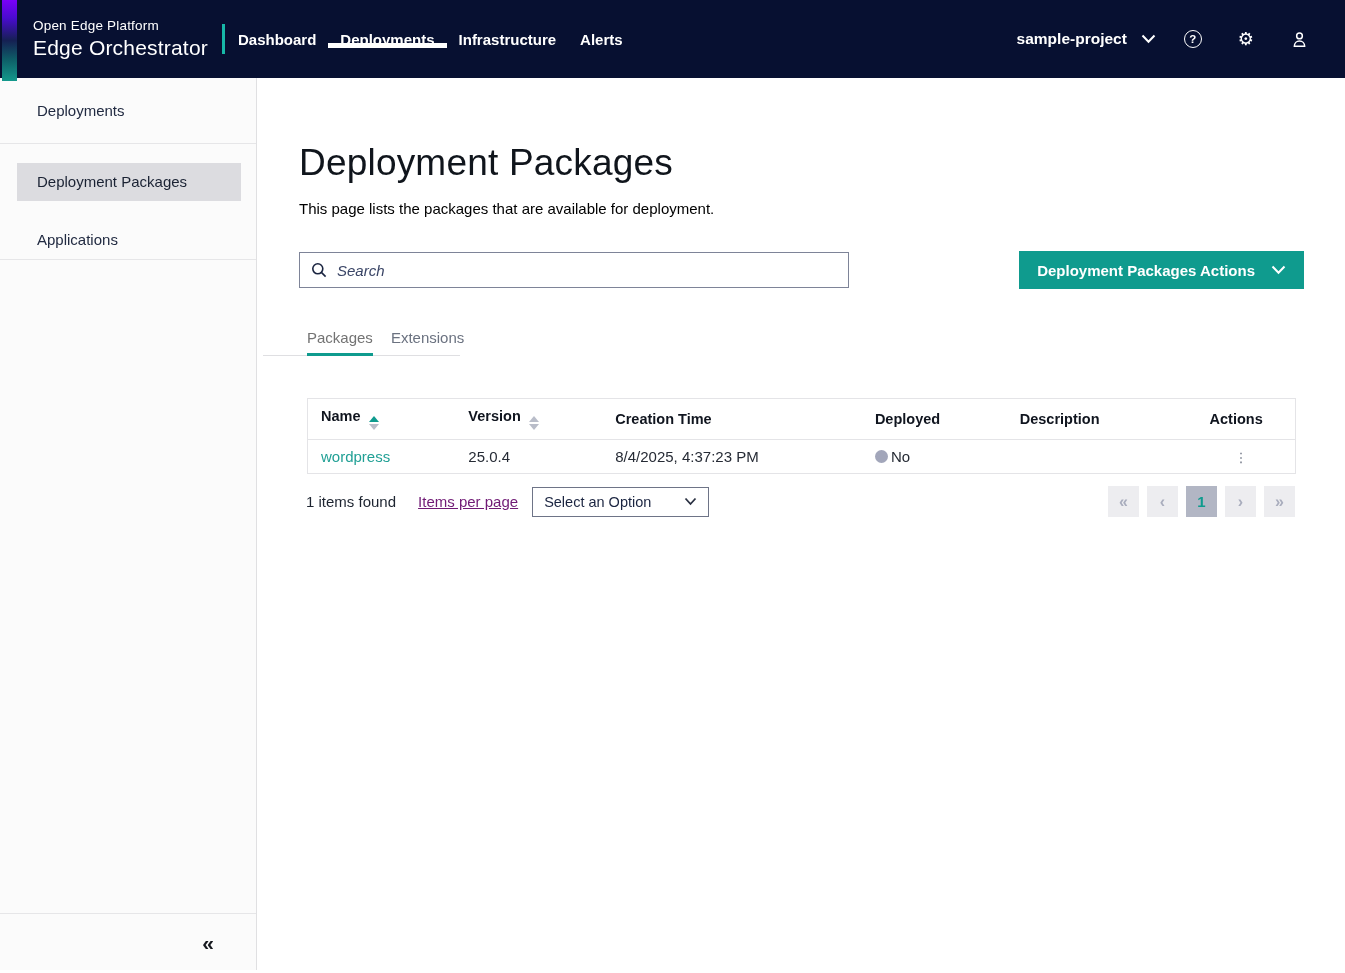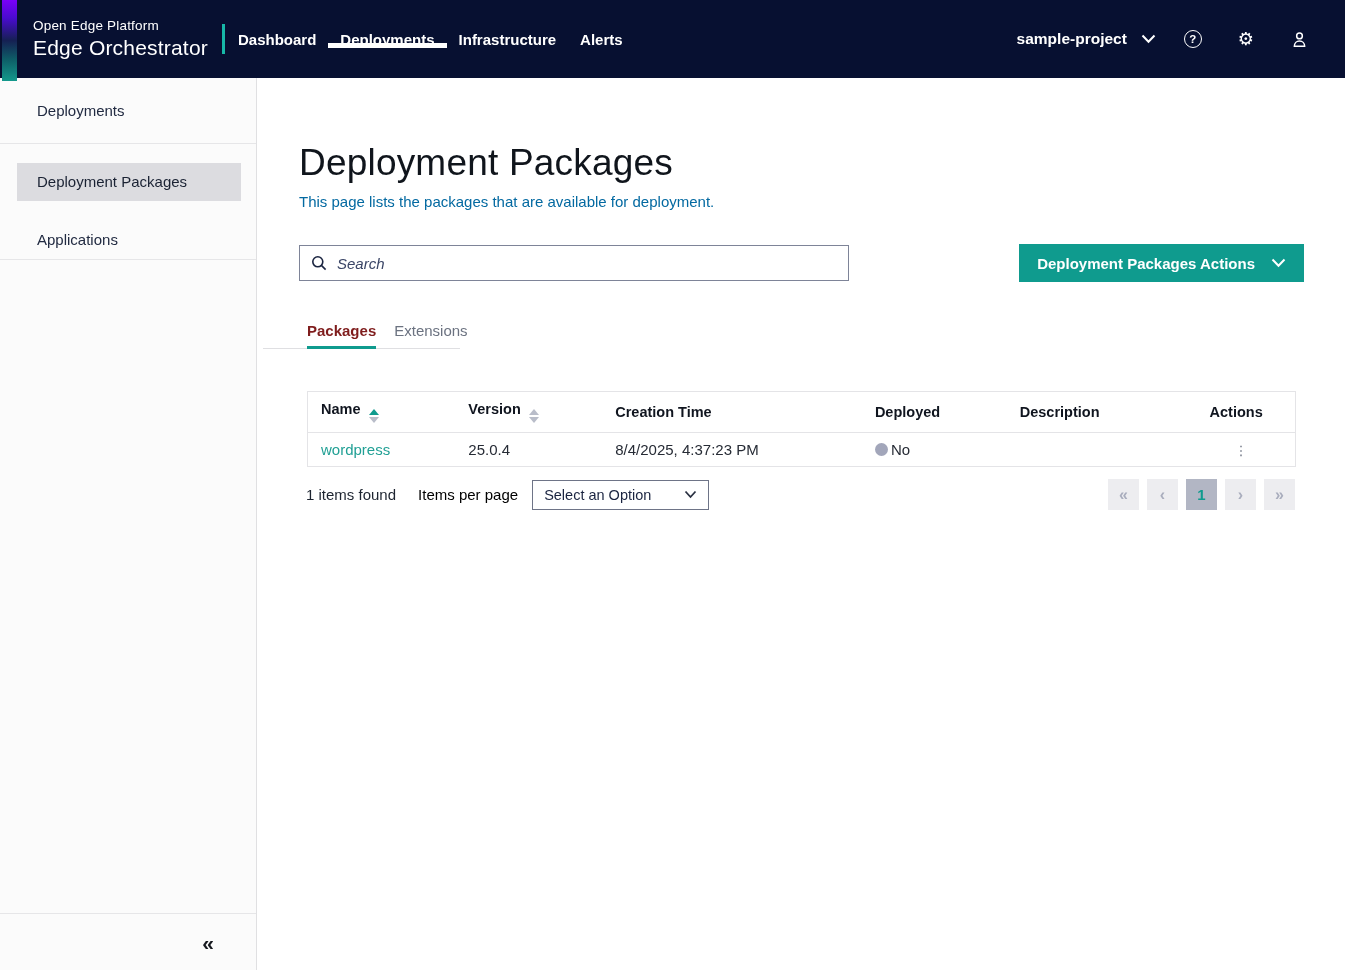--- a/index.html
+++ b/index.html
@@ -36,36 +36,36 @@
   .side-selected .side-label { color:#1a2233; font-weight:500; }
   .side-app { padding:30px 0 10px 37px; border-bottom:1px solid #e6e6e8; }
   .side-spacer { flex:1; }
   .side-footer { border-top:1px solid #e6e6e8; height:57px; display:flex; align-items:center;
     justify-content:flex-end; padding-right:42px; }
   .collapse-glyph { font-size:21px; font-weight:700; color:#16191f; cursor:pointer; line-height:1; }
 
   
   .main { flex:1; background:#fff; padding-left:42px; }
   .page-title { margin-top:64px; font-size:37px; font-weight:300; color:#10151c; letter-spacing:.2px; }
-  .page-subtitle { margin-top:9px; font-size:15px; color:#0369a1; }
+  .page-subtitle { margin-top:16px; font-size:15px; color:#000000; }
 
   .toolbar { margin-top:34px; display:flex; align-items:center; justify-content:space-between; padding-right:41px; }
   .search-box { width:550px; height:36px; border:1px solid #7e8498; display:flex; align-items:center;
     padding:0 11px; background:#fff; }
   .search-box input { border:none; outline:none; flex:1; margin-left:10px; font-size:15px;
     font-family:"Liberation Sans", sans-serif; color:#2a3352; background:transparent; }
   .search-box input::placeholder { font-style:italic; color:#3a4566; opacity:1; }
   .actions-btn { height:38px; padding:16px 18px; background:#0f9b8e; color:#fff; border:none; cursor:pointer;
     font-size:15px; font-weight:700; display:flex; align-items:center; gap:16px;
     font-family:"Liberation Sans", sans-serif; }
 
   .tabs { margin-top:40px; margin-left:-36px; width:197px; border-bottom:1px solid #dfdfe2;
     display:flex; padding-left:44px; gap:18px; }
   .tab { position:relative; padding-bottom:9px; font-size:15px; color:#6b7280; cursor:pointer; }
-  .tab.active { color:#7f1d1d; font-weight:700; }
+  .tab.active { color:#737373; font-weight:400; }
   .tab.active::after { content:""; position:absolute; left:0; right:0; bottom:-1px; height:3px; background:#0f9b8e; }
 
   
   .table-wrap { margin-top:42px; margin-left:8px; width:989px; }
   table { width:100%; border-collapse:collapse; border:1px solid #e4e4e7; }
   th { text-align:left; font-size:14.5px; font-weight:700; color:#10151f;
     padding:9px 0 9px 13px; border-bottom:1px solid #e4e4e7; white-space:nowrap; }
   td { font-size:15px; color:#262b35; padding:8px 0 8px 13px; border-bottom:1px solid #e4e4e7; }
   .col-name{width:148px} .col-version{width:147px} .col-ctime{width:260px}
   .col-deployed{width:145px} .col-desc{width:190px} .col-actions{width:99px}
@@ -76,21 +76,21 @@
   .tri-down { width:0; height:0; border-left:5px solid transparent; border-right:5px solid transparent;
     border-top:6px solid #b9bdc9; }
   .link { color:#21a095; cursor:pointer; text-decoration:none; }
   .status { display:flex; align-items:center; gap:3px; }
   .status-dot { width:13px; height:13px; border-radius:50%; background:#a2a6ba; display:inline-block; }
   .kebab { color:#6a7080; font-size:13px; letter-spacing:0; cursor:pointer; padding-left:25px; display:inline-block; }
 
   
   .list-footer { margin-top:12px; margin-left:7px; width:989px; display:flex; align-items:center; }
   .items-found { font-size:15px; color:#1d2430; }
-  .per-page-label { font-size:15px; color:#000000; margin-left:22px; }
+  .per-page-label { font-size:15px; color:#701a75; margin-left:22px;text-decoration:underline; }
   .page-size-select { margin-left:14px; width:177px; height:30px; border:1px solid #6e7487; background:#fff;
     display:flex; align-items:center; justify-content:space-between; padding:0 11px; cursor:pointer; }
   .page-size-value { font-size:14.5px; color:#1a2440; }
   .pagination { margin-left:auto; display:flex; gap:8px; }
   .page-btn { width:31px; height:31px; background:#ededf0; border:none; display:flex; align-items:center;
     justify-content:center; font-size:16px; font-weight:700; color:#a9adbd; cursor:pointer;
     font-family:"Liberation Sans", sans-serif; }
   .page-btn.current { background:#b2b6c4; color:#0f9b8e; font-size:15px; }
 </style>
 </head>

